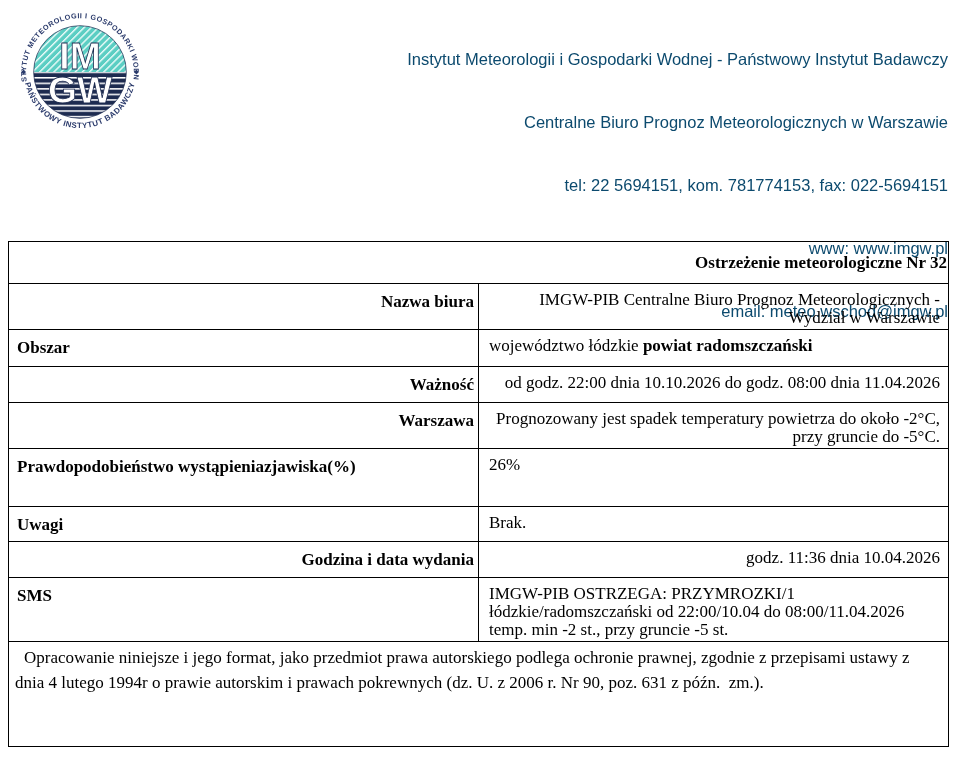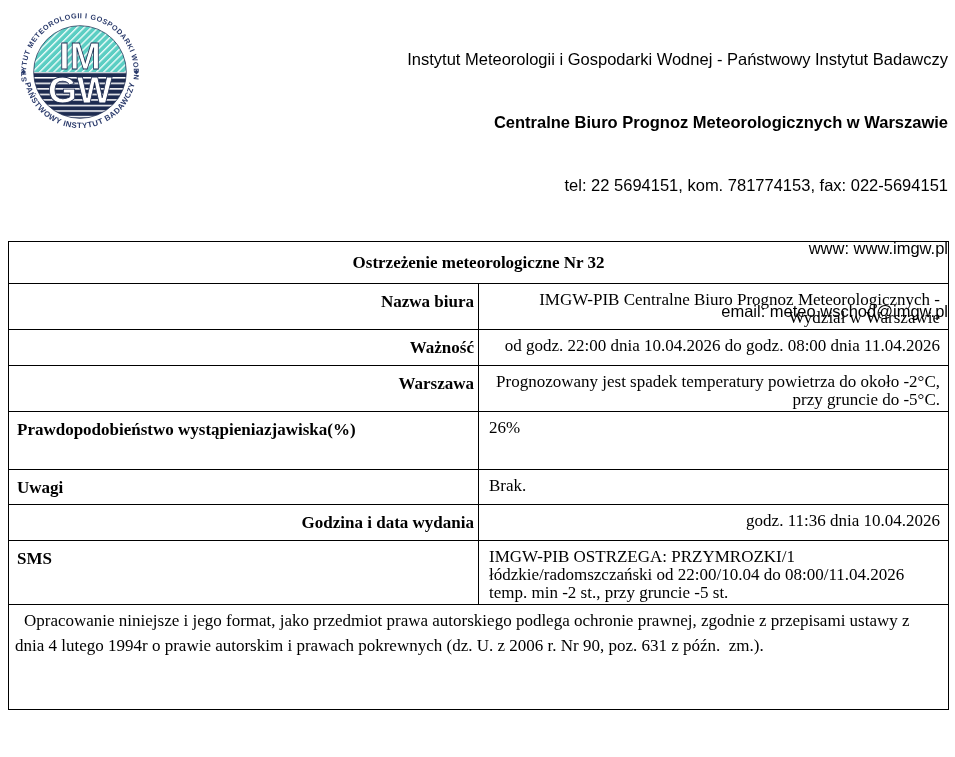--- a/index.html
+++ b/index.html
@@ -38,46 +38,46 @@
     letter-spacing: 0px;
   }
 
   
   .letterhead {
     position: absolute;
     top: 7px;
     right: 7px;
     text-align: right;
     font-family: "Liberation Sans", sans-serif;
-    color: #000000;
+    color: #0c4a6e;
     font-size: 16.5px;
     line-height: 21px;
     white-space: pre-wrap;
   }
-  .letterhead .bold { font-weight: bold; }
+  .letterhead .bold { font-weight: normal; }
 
   
   .warning-table {
     position: absolute;
     left: 8px;
     top: 241px;
     width: 941px;
     border-collapse: collapse;
     table-layout: fixed;
   }
   .warning-table td {
     border: 1px solid #000000;
     vertical-align: top;
     font-size: 17px;
     color: #000000;
     overflow: hidden;
   }
   .title-cell {
     height: 39px;
-    text-align: center;
+    text-align: right;
     vertical-align: middle !important;
     font-weight: bold;
     font-size: 21px;
     color: #e2191c;
   }
   .label-cell {
     width: 247px;
     font-weight: bold;
     padding: 7px 4px 2px 8px;
     line-height: 22px;
@@ -156,23 +156,27 @@
 
   <table class="warning-table">
     <tbody>
         <tr>
       <td colspan="2" class="title-cell">Ostrzeżenie meteorologiczne Nr 32</td>
     </tr>
     <tr class="h36">
       <td class="label-cell">Nazwa biura</td>
       <td class="value-cell">IMGW-PIB Centralne Biuro Prognoz Meteorologicznych - Wydział w Warszawie</td>
     </tr>
+    <tr class="h37">
+      <td class="label-cell">Obszar</td>
+      <td class="value-cell"><span>województwo łódzkie </span><span class="bold-part">powiat radomszczański</span></td>
+    </tr>
     <tr class="h36">
       <td class="label-cell">Ważność</td>
-      <td class="value-cell">od godz. 22:00 dnia 10.04.2026 do godz. 08:00 dnia 11.04.2026</td>
+      <td class="value-cell">od godz. 22:00 dnia 10.10.2026 do godz. 08:00 dnia 11.04.2026</td>
     </tr>
     <tr class="h36">
       <td class="label-cell">Warszawa</td>
       <td class="value-cell">Prognozowany jest spadek temperatury powietrza do około -2°C, przy gruncie do -5°C.</td>
     </tr>
     <tr class="h58">
       <td class="label-cell">Prawdopodobieństwo wystąpieniazjawiska(%)</td>
       <td class="value-cell">26%</td>
     </tr>
     <tr class="h35">

